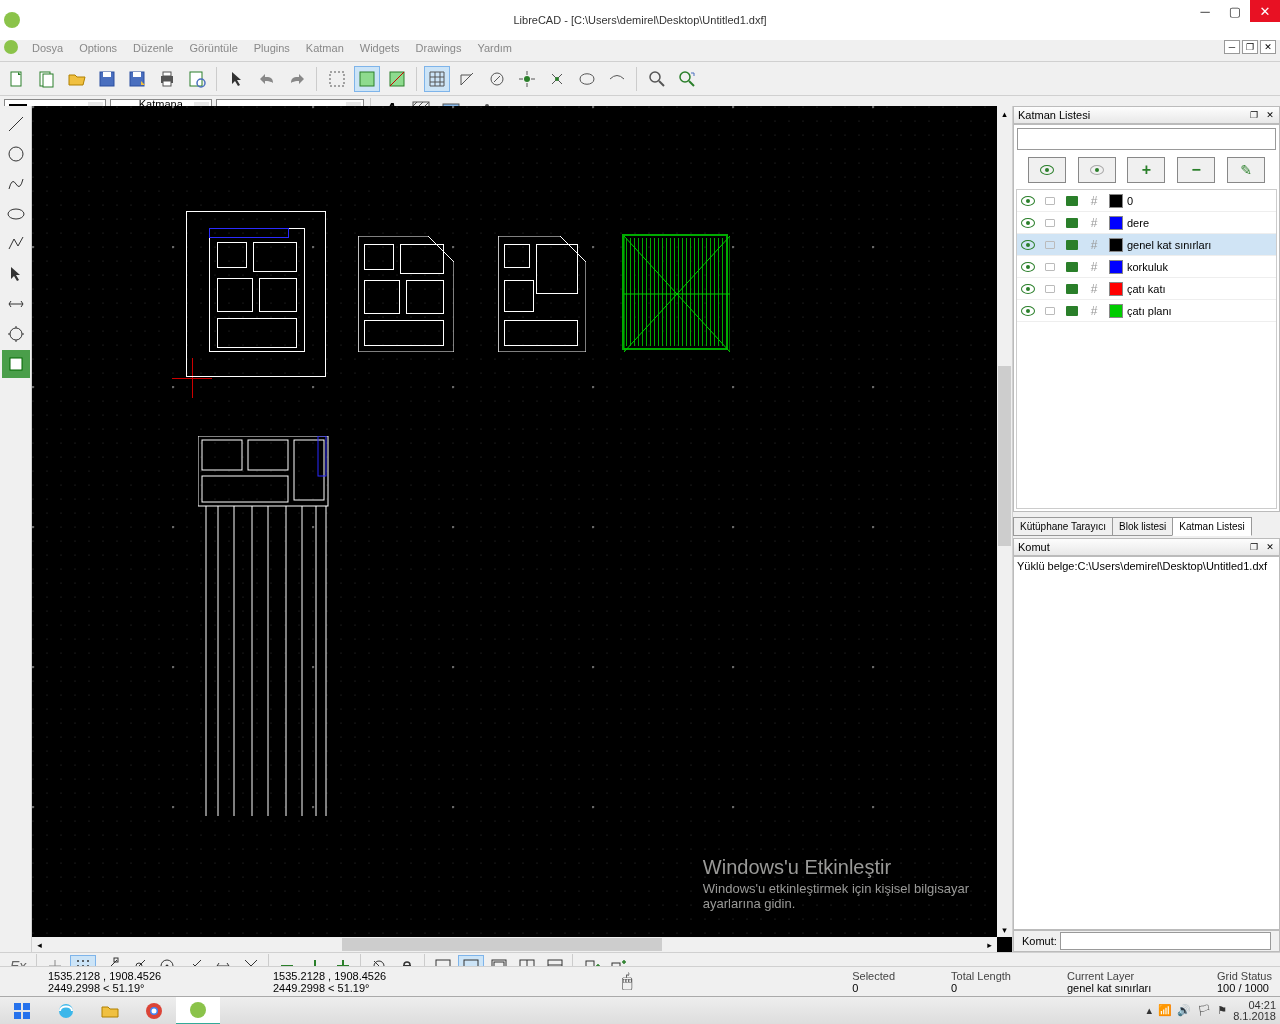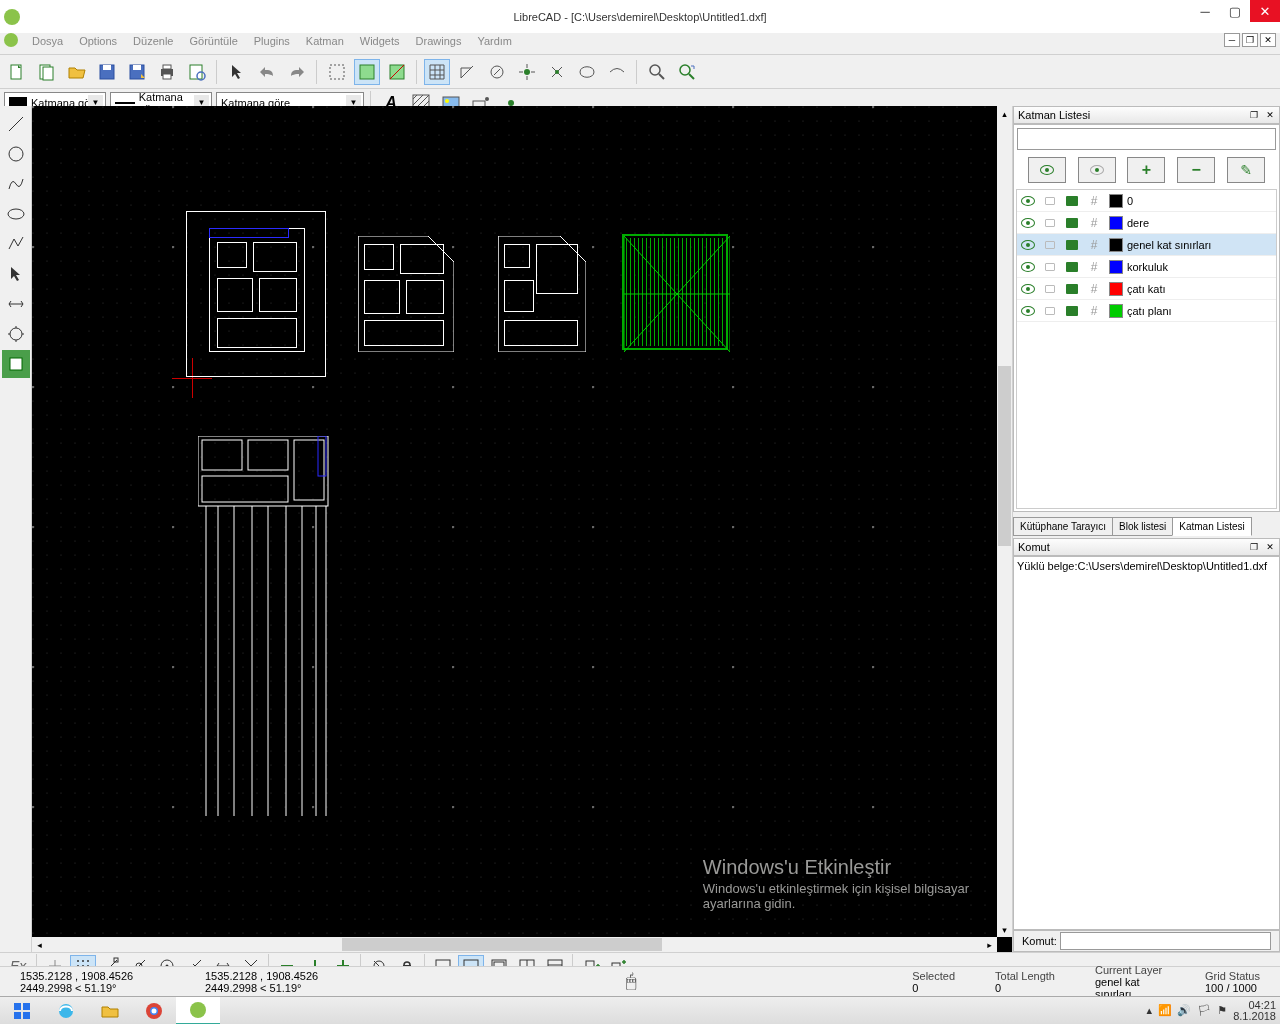--- a/index.html
+++ b/index.html
@@ -1,19 +1,19 @@
 <!DOCTYPE html>
 <html><head>
 <meta charset="utf-8">
 <style>
 * { margin: 0; padding: 0; box-sizing: border-box; font-family: Tahoma, sans-serif; font-size: 11px; }
 body { background: #f0f0f0; width: 1280px; height: 1024px; overflow: hidden; position: relative; }
 
 
-.titlebar { height: 33px; background: #fff; display: flex; align-items: center; position: relative; }
+.titlebar { height: 40px; background: #fff; display: flex; align-items: center; position: relative; }
 .titlebar .icon { width: 16px; height: 16px; margin-left: 4px; background: #8bc34a; border-radius: 50%; }
 .titlebar .title { position: absolute; left: 50%; transform: translateX(-50%); color: #333; }
 .titlebar .winbtns { position: absolute; right: 0; top: 0; display: flex; }
 .titlebar .winbtn { width: 30px; height: 22px; display: flex; align-items: center; justify-content: center; font-size: 13px; color: #333; }
 .titlebar .winbtn.close { background: #e81123; color: #fff; }
 
 
 .menubar { height: 22px; background: #f0f0f0; display: flex; align-items: flex-start; padding-left: 4px; border-bottom: 1px solid #d0d0d0; position: relative; }
 .menubar .mcicon { width: 14px; height: 14px; background: #8bc34a; border-radius: 50%; margin-right: 6px; }
 .menubar .mitem { padding: 2px 8px; color: #888; cursor: default; }
@@ -86,21 +86,21 @@
 .cmdinput input { flex: 1; border: 1px solid #999; height: 18px; padding: 0 3px; margin-left: 3px; background: #fff; }
 
 
 .bottombar1 { position: absolute; bottom: 46px; left: 0; right: 0; height: 26px; background: #f0f0f0; border-top: 1px solid #d0d0d0; display: flex; align-items: center; padding: 0 4px; gap: 2px; }
 .exlabel { font-style: italic; color: #666; font-size: 14px; padding: 0 6px; }
 .bbtn { width: 26px; height: 22px; display: flex; align-items: center; justify-content: center; border: 1px solid transparent; }
 .bbtn.active { background: #cce4f7; border: 1px solid #7eb4ea; }
 
 
 .statusbar { position: absolute; bottom: 28px; left: 0; right: 0; height: 30px; background: #f0f0f0; border-top: 1px solid #d0d0d0; display: flex; align-items: center; font-size: 10px; }
-.statcell { padding: 0 20px; }
+.statcell { padding: 0 8px; margin-left: 40px; }
 .statcell.coords { width: 185px; }
 .statlbl { color: #444; }
 .mousewrap { flex: 1; display: flex; justify-content: center; }
 
 
 .taskbar { position: absolute; bottom: 0; left: 0; right: 0; height: 28px; background: linear-gradient(#eee, #ddd); border-top: 1px solid #aaa; display: flex; align-items: center; }
 .taskbtn { width: 44px; height: 28px; display: flex; align-items: center; justify-content: center; }
 .taskbtn.active { background: #fff; border-bottom: 2px solid #3a9; }
 .tray { position: absolute; right: 4px; display: flex; align-items: center; gap: 6px; font-size: 10px; color: #333; }
 .tray .clock { text-align: right; line-height: 11px; }

